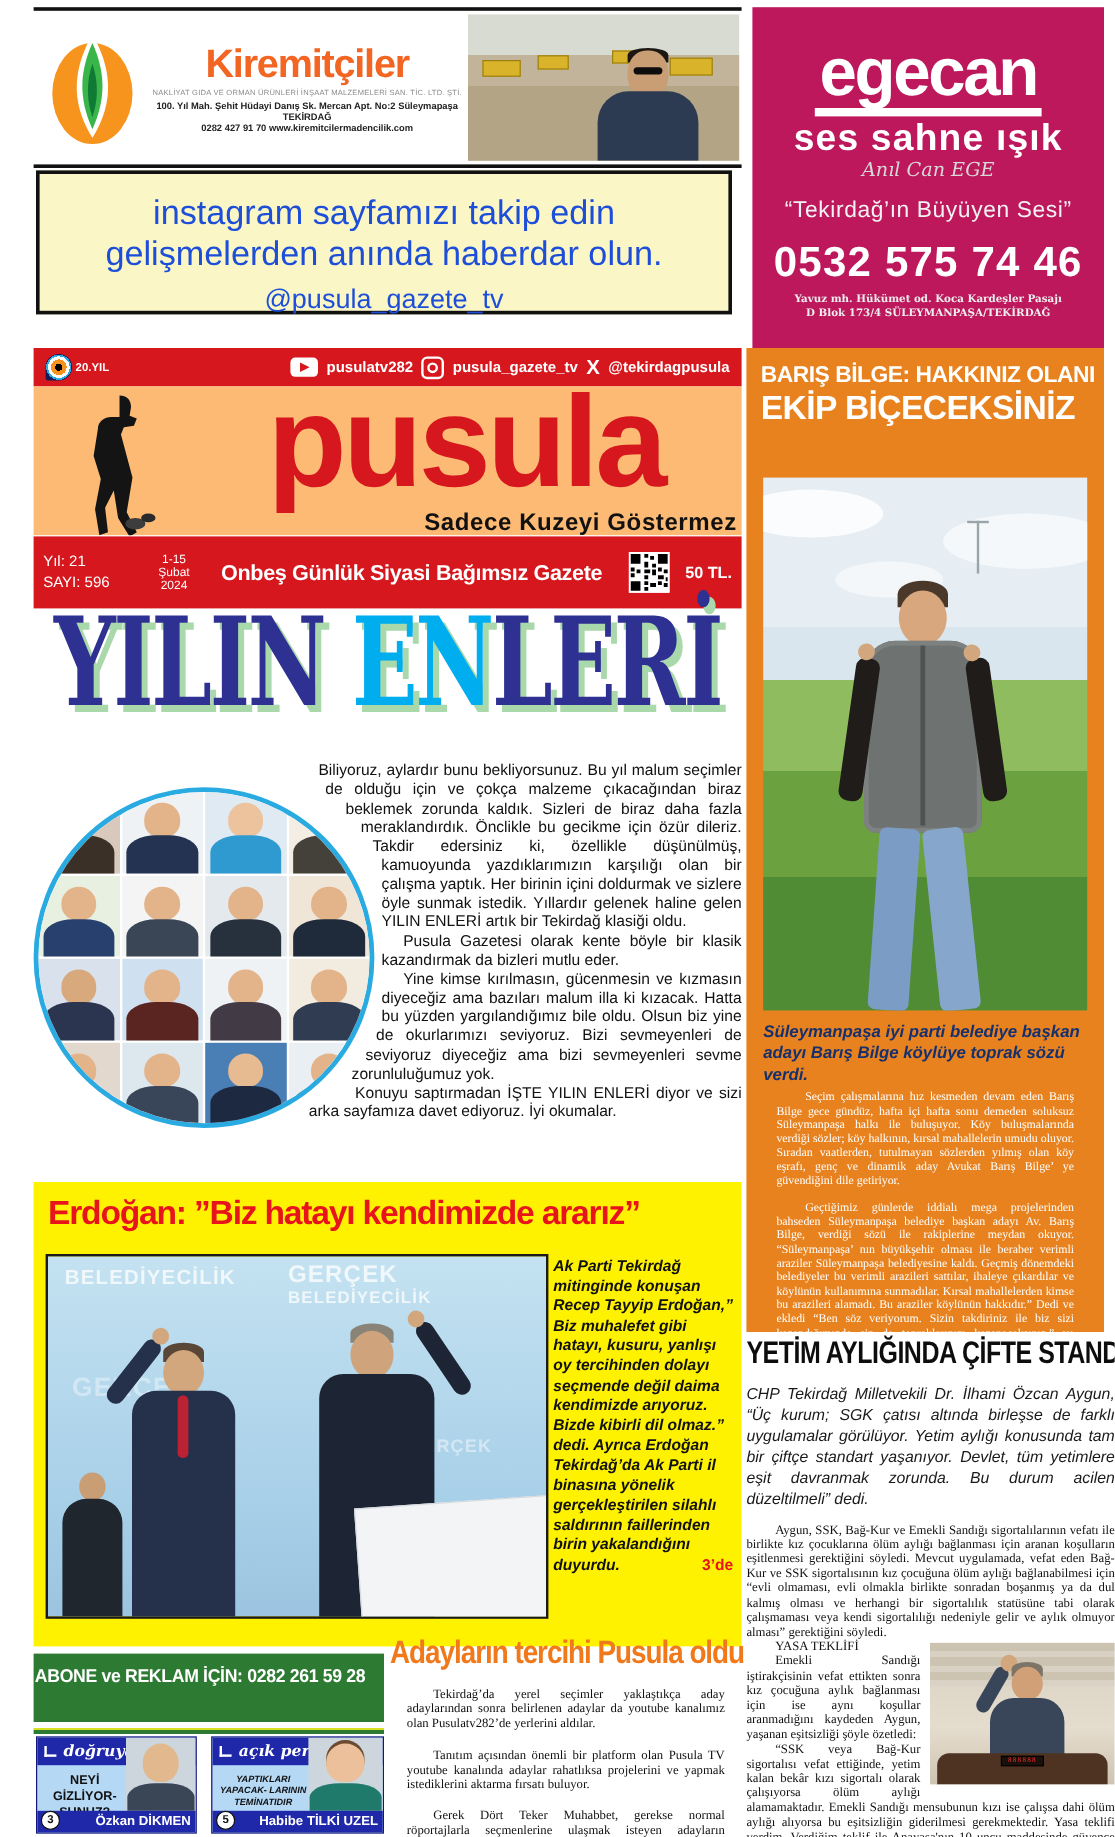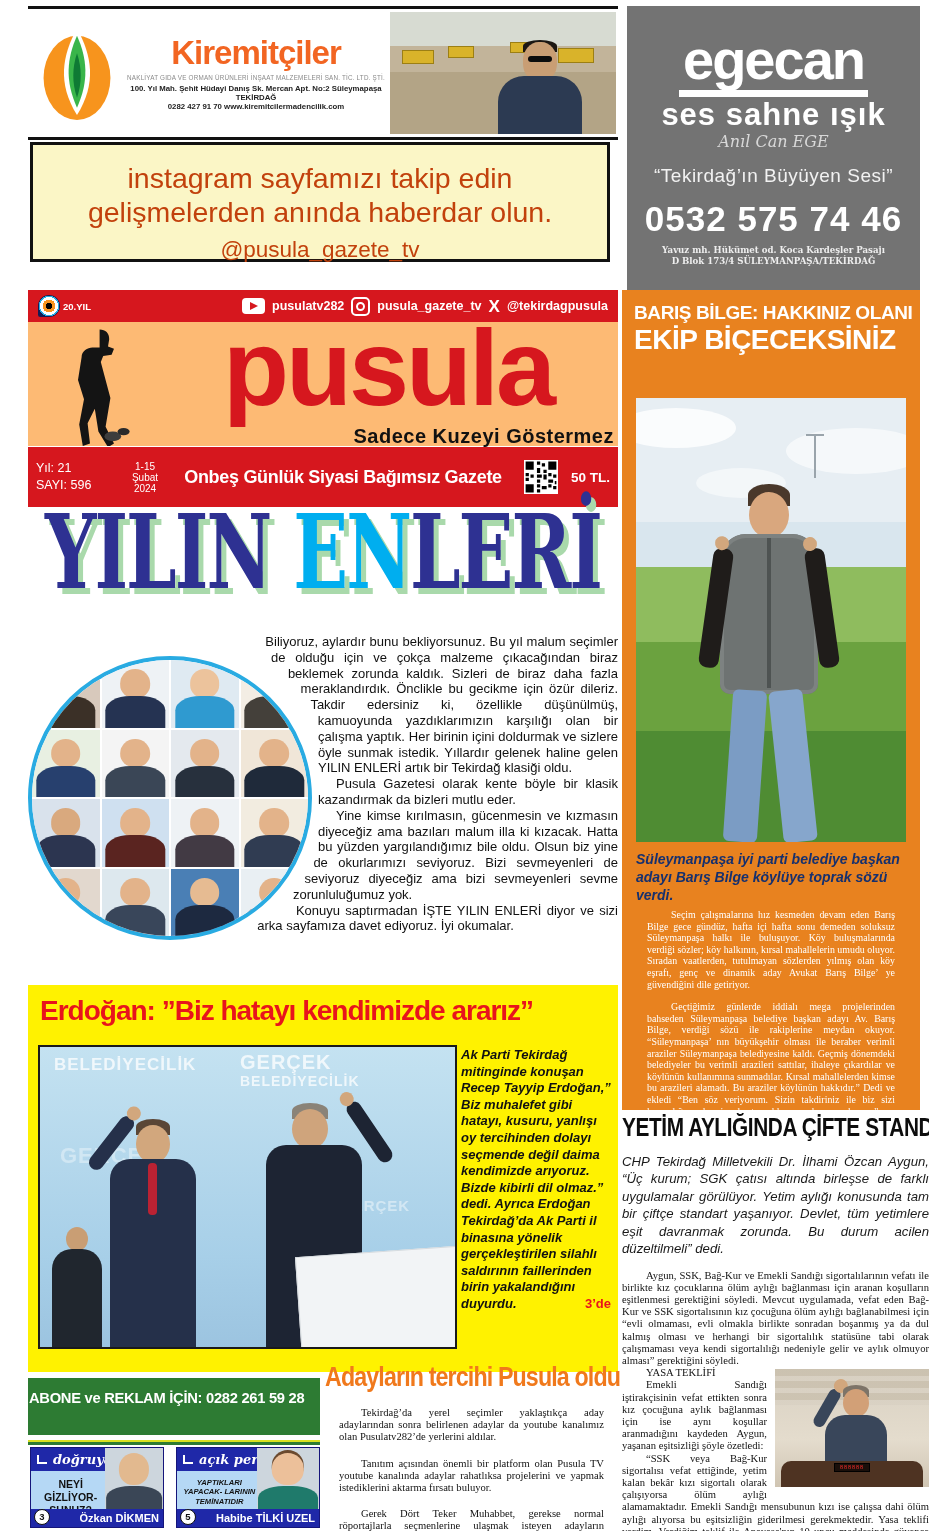--- a/index.html
+++ b/index.html
@@ -21,32 +21,32 @@
   .km-l3{font-size:7.8px;color:#222;font-weight:700;}
   .km-photo{position:relative;flex:1;height:122px;margin-right:2px;overflow:hidden;
             background:linear-gradient(#d7dbd2 0 34px,#c2b49a 34px 60px,#b3a486 60px 100%);}
   .digger{position:absolute;background:#d9b32a;border:1px solid #9c7f14;}
   .km-man-torso{position:absolute;left:108px;bottom:0;width:84px;height:58px;background:#2c3a52;border-radius:26px 26px 0 0;}
   .km-man-head{position:absolute;left:133px;bottom:52px;width:34px;height:40px;background:#c99e74;border-radius:46%;}
   .km-man-hair{position:absolute;left:133px;bottom:82px;width:34px;height:12px;background:#1c1713;border-radius:50% 50% 0 0;}
   .km-man-glasses{position:absolute;left:138px;bottom:72px;width:24px;height:6px;background:#0d0d0d;border-radius:3px;}
 
   
-  #ad-eg{left:627px;top:6px;width:293px;height:313px;background:#737373;color:#fff;text-align:center;}
+  #ad-eg{left:627px;top:6px;width:293px;height:313px;background:#be185d;color:#fff;text-align:center;}
   .eg-brand{font-size:56px;font-weight:800;letter-spacing:-2px;line-height:1;display:inline-block;
             border-bottom:7px solid #fff;padding:0 4px 2px 4px;margin-top:26px;}
   .eg-sub{font-size:31px;font-weight:700;letter-spacing:1px;line-height:1.05;margin-top:2px;}
   .eg-person{font-family:"DejaVu Serif",serif;font-style:italic;font-size:16px;color:#d8d8d8;margin-top:0;}
   .eg-slogan{font-size:19px;letter-spacing:.5px;margin-top:14px;color:#f2f2f2;}
   .eg-phone{font-size:35px;font-weight:800;letter-spacing:1px;margin-top:12px;}
   .eg-addr{font-family:"DejaVu Serif",serif;font-size:8.6px;font-weight:700;line-height:1.35;margin-top:6px;color:#eee;}
 
   
   #ig-promo{left:30px;top:142px;width:580px;height:120px;background:#fbf6c6;border:3px solid #111;
-            box-sizing:border-box;text-align:center;color:#c2410c;}
+            box-sizing:border-box;text-align:center;color:#1d4ed8;}
   .ig-l{font-size:28.5px;line-height:1.2;}
   .ig-h{font-size:22.5px;margin-top:8px;}
 
   
   #masthead{left:28px;top:290px;width:590px;height:200px;}
   .mh-top{position:absolute;left:0;top:0;right:0;height:32px;background:#d6171e;display:flex;align-items:center;
           padding:0 10px;box-sizing:border-box;color:#fff;}
   .eye{width:22px;height:22px;border-radius:50% 50% 50% 10%;
        background:radial-gradient(circle at 50% 50%,#000 0 3px,#f7931e 3px 6.5px,#fff 6.5px 9px,#29abe2 9px 10.5px,#151b54 10.5px);}
   .yil{font-size:9.5px;font-weight:800;margin-left:3px;}

